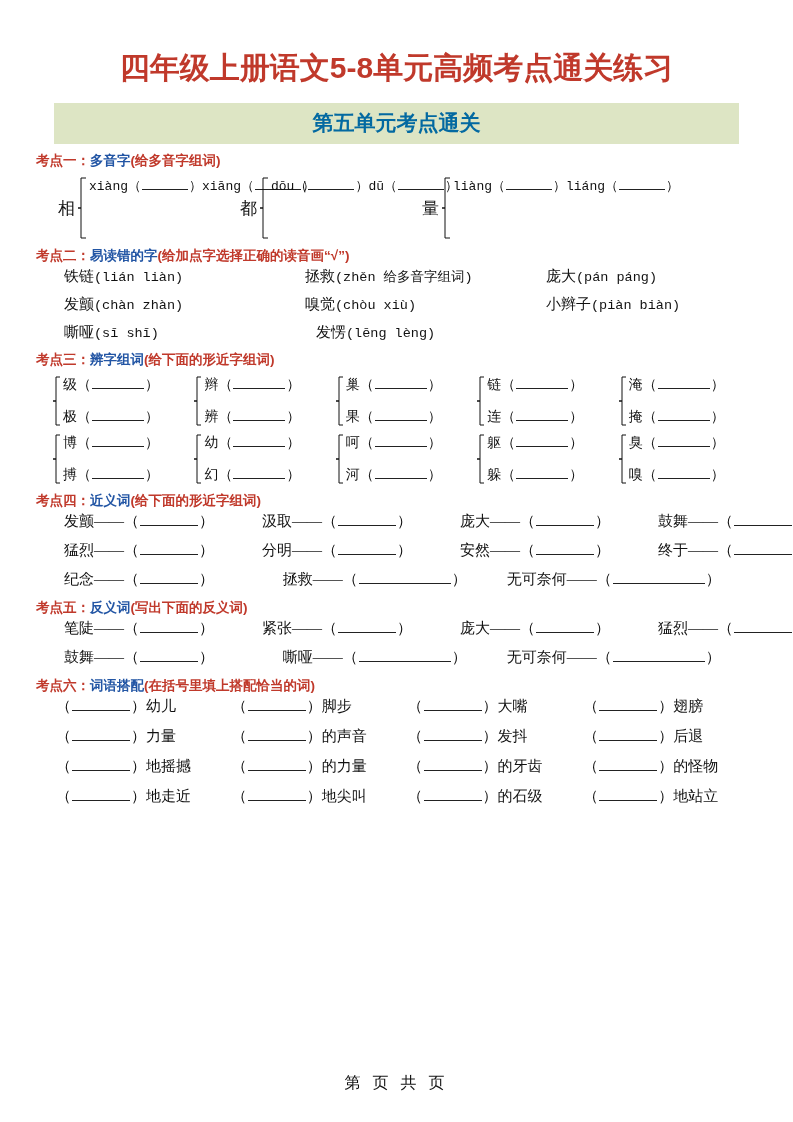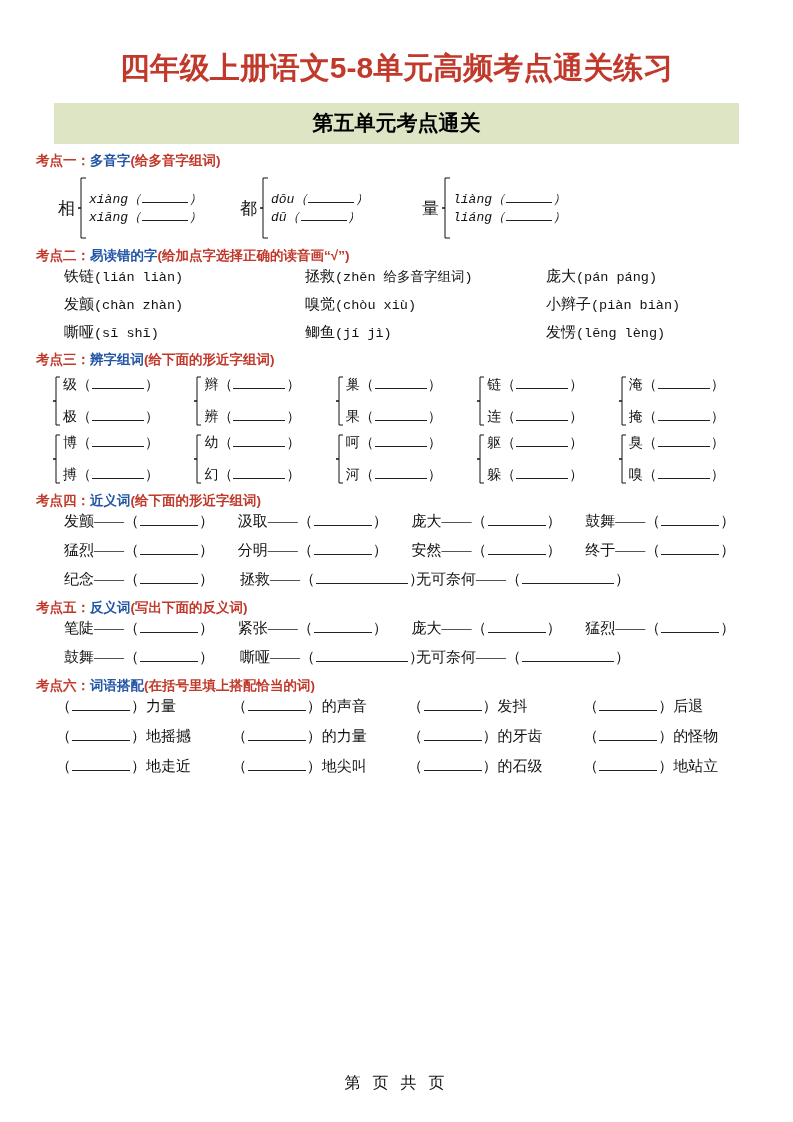--- a/index.html
+++ b/index.html
@@ -31,21 +31,21 @@
     letter-spacing: 0px;
     margin: 6px 0 14px 0;
     white-space: nowrap;
   }
   .unit-banner {
     background: #dde5c4;
     margin: 1px 20px 8px 20px;
     text-align: center;
     font-size: 21px;
     font-weight: bold;
-    color: #000000;
+    color: #0369a1;
     padding: 6px 0 7px 0;
     font-family: "Liberation Serif", serif;
   }
   .kaodian-head {
     font-family: "Liberation Sans", sans-serif;
     font-size: 13.5px;
     font-weight: bold;
     color: #c0392b;
     margin: 7px 0 2px 2px;
     white-space: nowrap;
@@ -74,24 +74,22 @@
     margin-right: 2px;
   }
   .brace {
     font-size: 14px;
     line-height: 1;
     margin-right: 2px;
   }
   .brace-svg { display:block; }
   .duoyin-items {
     display: flex;
-    flex-direction: column;
-    justify-content: center;
+    justify-content: flex-end;
     height: 62px;
-    font-style: italic;
   }
   .py-item {
     font-family: "Liberation Mono", monospace;
     font-size: 13px;
     white-space: nowrap;
   }
   .py-item .paren-blank {
     display: inline-block;
     width: 46px;
     border-bottom: 1px solid #222;
@@ -145,20 +143,21 @@
     border-bottom: 1px solid #222;
     height: 11px;
     margin: 0 1px;
   }
 
   
   .ciyi-row {
     display: flex;
     padding-left: 30px;
     margin-bottom: 10px;
+    gap: 48px;
   }
   .ciyi-cell {
     font-size: 15px;
     white-space: nowrap;
     width: 176px;
   }
   .ciyi-cell.wide { width: 260px; }
   .ciyi-cell .paren-blank {
     display: inline-block;
     width: 58px;
@@ -261,21 +260,20 @@
       <span class="yiducuo-cell"><span>拯救</span><span class="py">(zhěn 给多音字组词)</span></span>
       <span class="yiducuo-cell"><span>庞大</span><span class="py">(pán páng)</span></span>
     </div>
     <div class="yiducuo-row">
       <span class="yiducuo-cell"><span>发颤</span><span class="py">(chàn zhàn)</span></span>
       <span class="yiducuo-cell"><span>嗅觉</span><span class="py">(chòu xiù)</span></span>
       <span class="yiducuo-cell"><span>小辫子</span><span class="py">(piàn biàn)</span></span>
     </div>
     <div class="yiducuo-row">
       <span class="yiducuo-cell"><span>嘶哑</span><span class="py">(sī shī)</span></span>
-      <span class="yiducuo-cell"><span>鲫鱼</span><span class="py">(jí jì)</span></span>
       <span class="yiducuo-cell"><span>发愣</span><span class="py">(lēng lèng)</span></span>
     </div>
   </div>
 
   <div class="kaodian-head">
     <span>考点三：</span><span class="topic">辨字组词</span><span class="note">(给下面的形近字组词)</span>
   </div>
 
   <div class="bianzi-row">
     <div class="bianzi-group">
@@ -429,20 +427,26 @@
     <span class="ciyi-cell"><span>鼓舞——（</span><span class="paren-blank"></span>）</span>
     <span class="ciyi-cell"><span>嘶哑——（</span><span class="paren-blank long"></span>）</span>
     <span class="ciyi-cell wide"><span>无可奈何——（</span><span class="paren-blank long"></span>）</span>
   </div>
 
   <div class="kaodian-head">
     <span>考点六：</span><span class="topic">词语搭配</span><span class="note">(在括号里填上搭配恰当的词)</span>
   </div>
 
   <div class="dapei-row">
+    <span class="dapei-cell">（<span class="paren-blank"></span><span>）幼儿</span></span>
+    <span class="dapei-cell">（<span class="paren-blank"></span><span>）脚步</span></span>
+    <span class="dapei-cell">（<span class="paren-blank"></span><span>）大嘴</span></span>
+    <span class="dapei-cell">（<span class="paren-blank"></span><span>）翅膀</span></span>
+  </div>
+  <div class="dapei-row">
     <span class="dapei-cell">（<span class="paren-blank"></span><span>）力量</span></span>
     <span class="dapei-cell">（<span class="paren-blank"></span><span>）的声音</span></span>
     <span class="dapei-cell">（<span class="paren-blank"></span><span>）发抖</span></span>
     <span class="dapei-cell">（<span class="paren-blank"></span><span>）后退</span></span>
   </div>
   <div class="dapei-row">
     <span class="dapei-cell">（<span class="paren-blank"></span><span>）地摇撼</span></span>
     <span class="dapei-cell">（<span class="paren-blank"></span><span>）的力量</span></span>
     <span class="dapei-cell">（<span class="paren-blank"></span><span>）的牙齿</span></span>
     <span class="dapei-cell">（<span class="paren-blank"></span><span>）的怪物</span></span>

